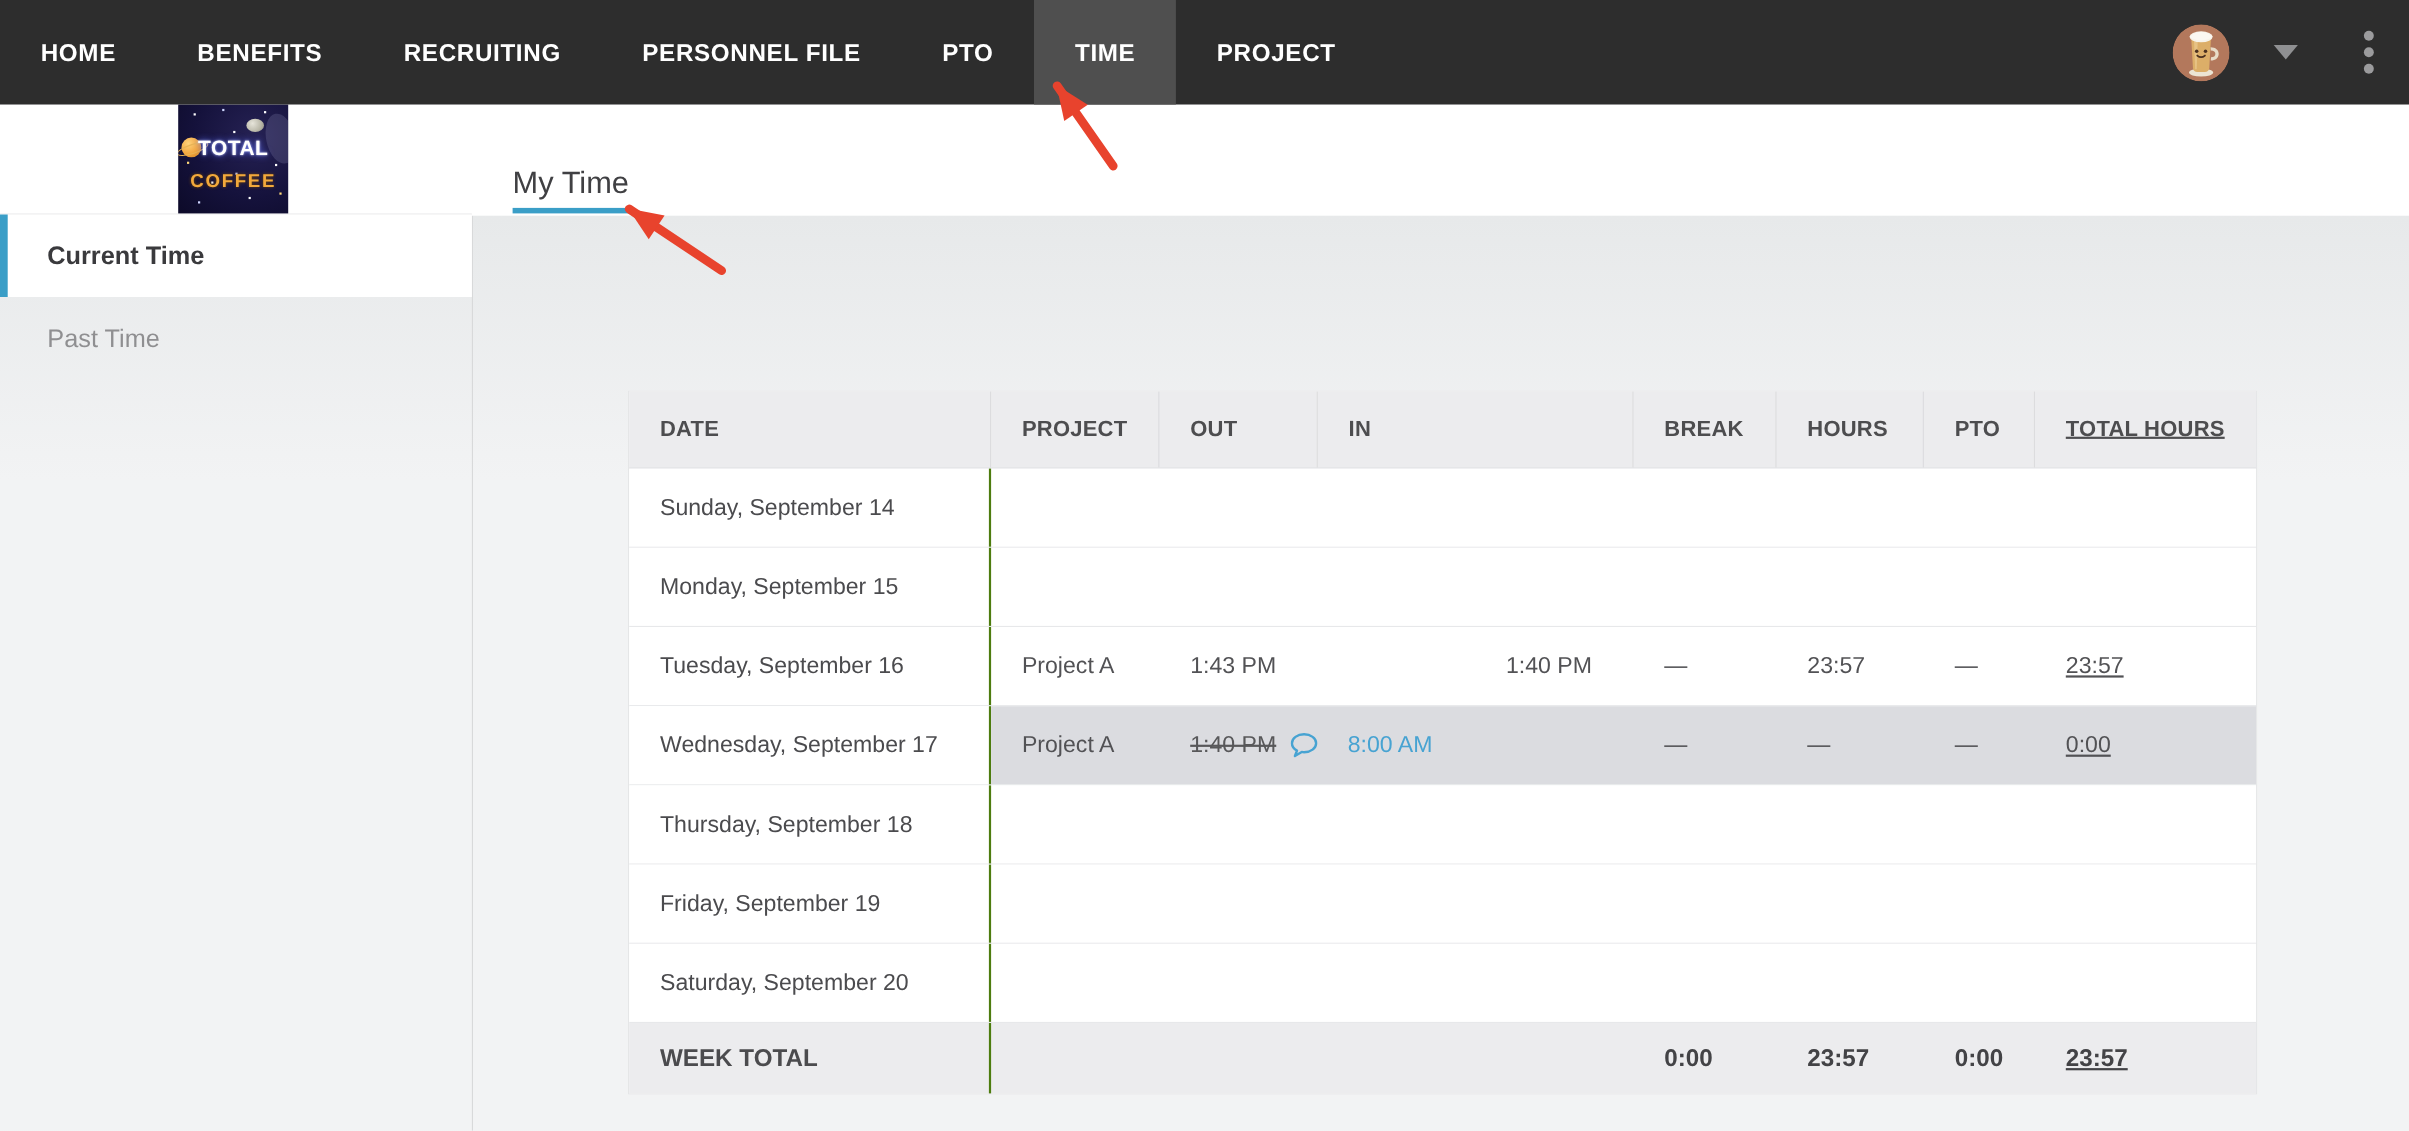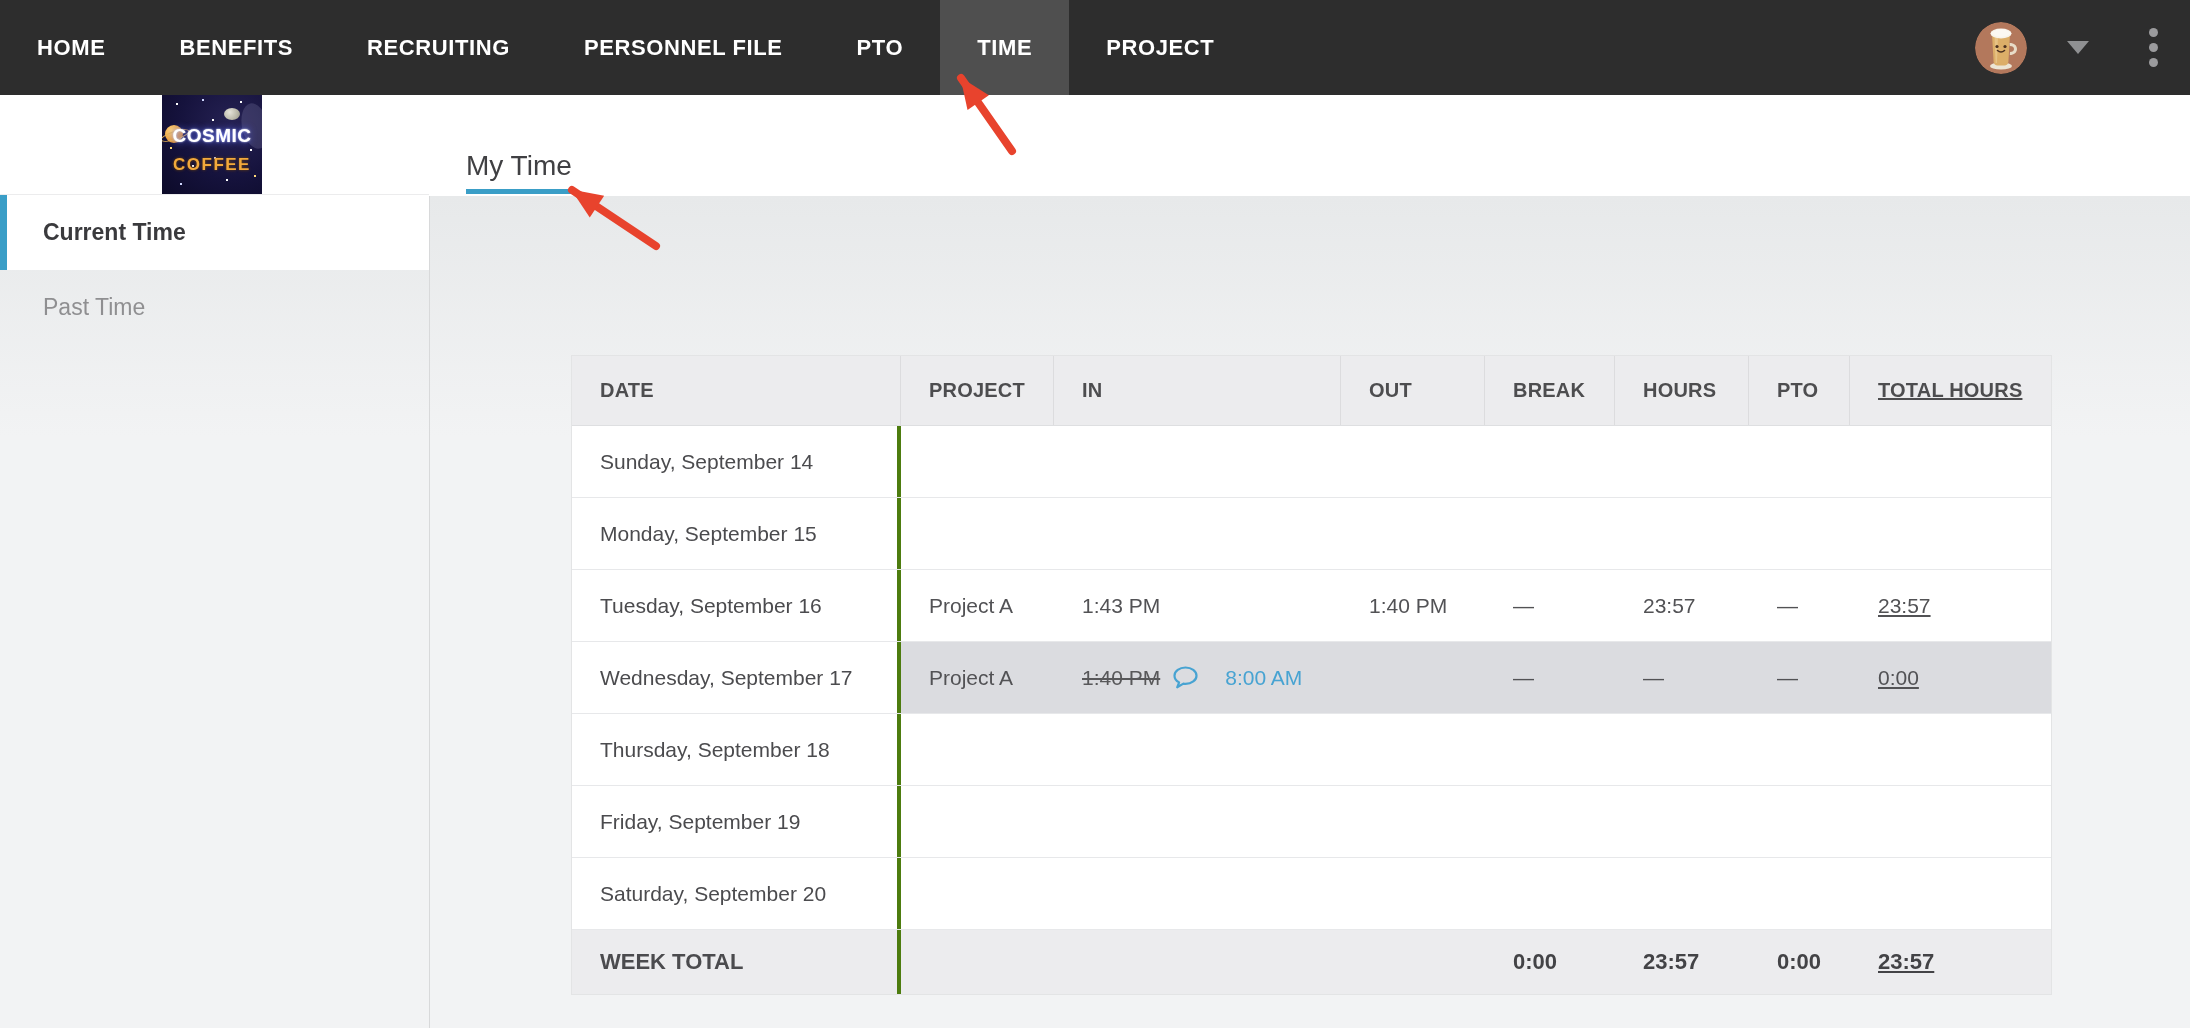--- a/index.html
+++ b/index.html
@@ -83,21 +83,21 @@
   .thead{display:flex;height:70px;background:var(--header-row-bg,#ececee);
     border-bottom:1px solid #dedfe1;box-sizing:border-box;}
   .th{display:flex;align-items:center;padding-left:28px;box-sizing:border-box;
     font-weight:bold;font-size:20px;color:#4d4d4f;letter-spacing:.2px;
     border-right:1px solid #dcdcde;}
   .th:last-child{border-right:none;}
   .tr{display:flex;height:72px;background:#ffffff;border-bottom:1px solid #e7e8ea;box-sizing:border-box;}
   .td{display:flex;align-items:center;padding-left:28px;box-sizing:border-box;white-space:nowrap;}
   .c-date{width:329px;}.c-project{width:153px;}.c-in{width:287px;}.c-out{width:144px;}
   .c-break{width:130px;}.c-hours{width:134px;}.c-pto{width:101px;}.c-total{flex:1;text-decoration:underline;}
-  .td.c-date{border-right:4px solid #4d7c0f;color:#4b4b4e;}
+  .td.c-date{border-right:2px solid #4d7c0f;color:#4b4b4e;}
   .td.rest{flex:1;}
   .hl{display:flex;flex:1;background:var(--highlight-row,#dbdce0);}
   .strike{text-decoration:line-through;color:#58585a;}
   .comment-icon{margin:0 9px 0 13px;display:flex;align-items:center;cursor:pointer;}
   .edited-link{color:var(--link-blue,#47a3d2);cursor:pointer;margin-left:18px;}
   .total-row{display:flex;height:64px;background:var(--header-row-bg,#ececee);
     box-sizing:border-box;font-weight:bold;color:#434346;}
   .total-row .td{font-size:22px;}
   .spacer-mid{width:584px;}
 
@@ -144,39 +144,39 @@
     </div>
   </nav>
 
   <div class="header-band"></div>
 
   <div class="logo">
     <i class="stars"></i>
     <i class="blob"></i>
     <i class="moon"></i>
     <i class="planet"></i>
-    <span class="logo-l1">COSMIC</span>
+    <span class="logo-l1">TOTAL</span>
     <span class="logo-l2">COFFEE</span>
   </div>
 
   <div class="tab-mytime">My Time</div>
 
   <aside class="sidebar">
     <div class="side-item active">Current Time</div>
     <div class="side-item">Past Time</div>
   </aside>
   <div class="side-divider"></div>
 
   <div class="timesheet">
 
     <div class="thead">
       <div class="th c-date">DATE</div>
       <div class="th c-project">PROJECT</div>
+      <div class="th c-out">OUT</div>
       <div class="th c-in">IN</div>
-      <div class="th c-out">OUT</div>
       <div class="th c-break">BREAK</div>
       <div class="th c-hours">HOURS</div>
       <div class="th c-pto">PTO</div>
       <div class="th c-total">TOTAL HOURS</div>
     </div>
 
     <div class="tr">
       <div class="td c-date">Sunday, September 14</div>
       <div class="td rest"></div>
     </div>

